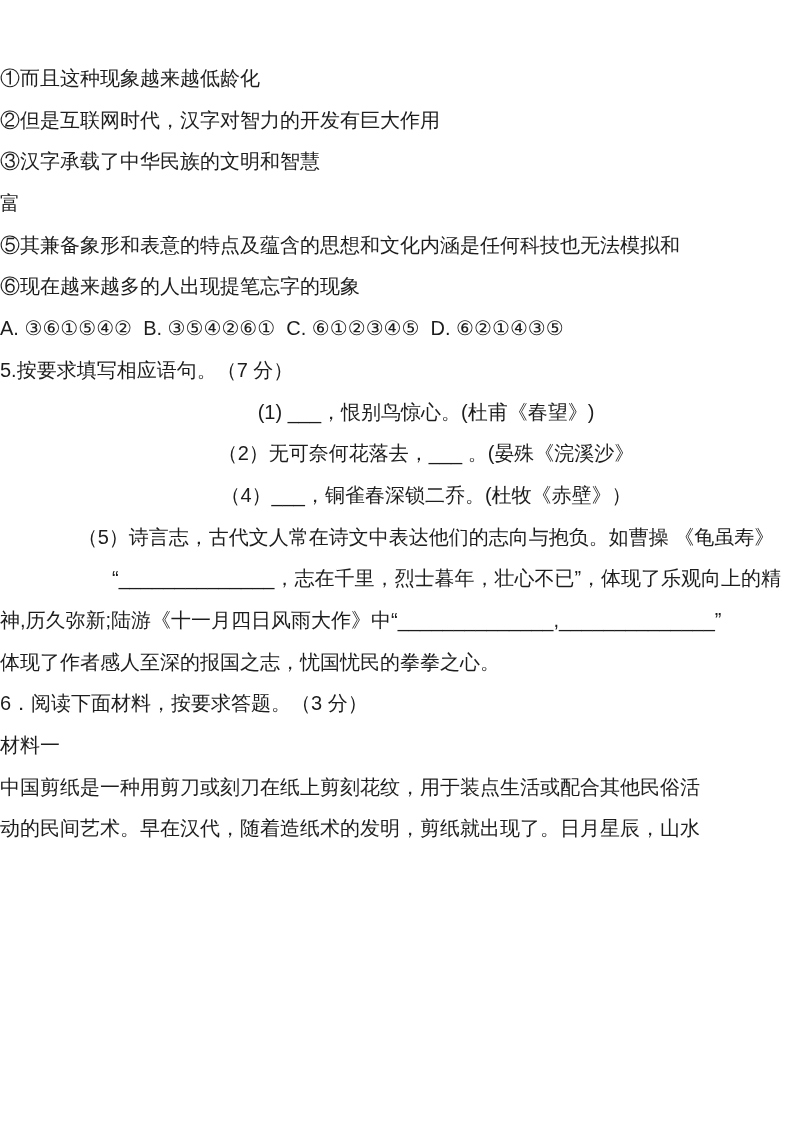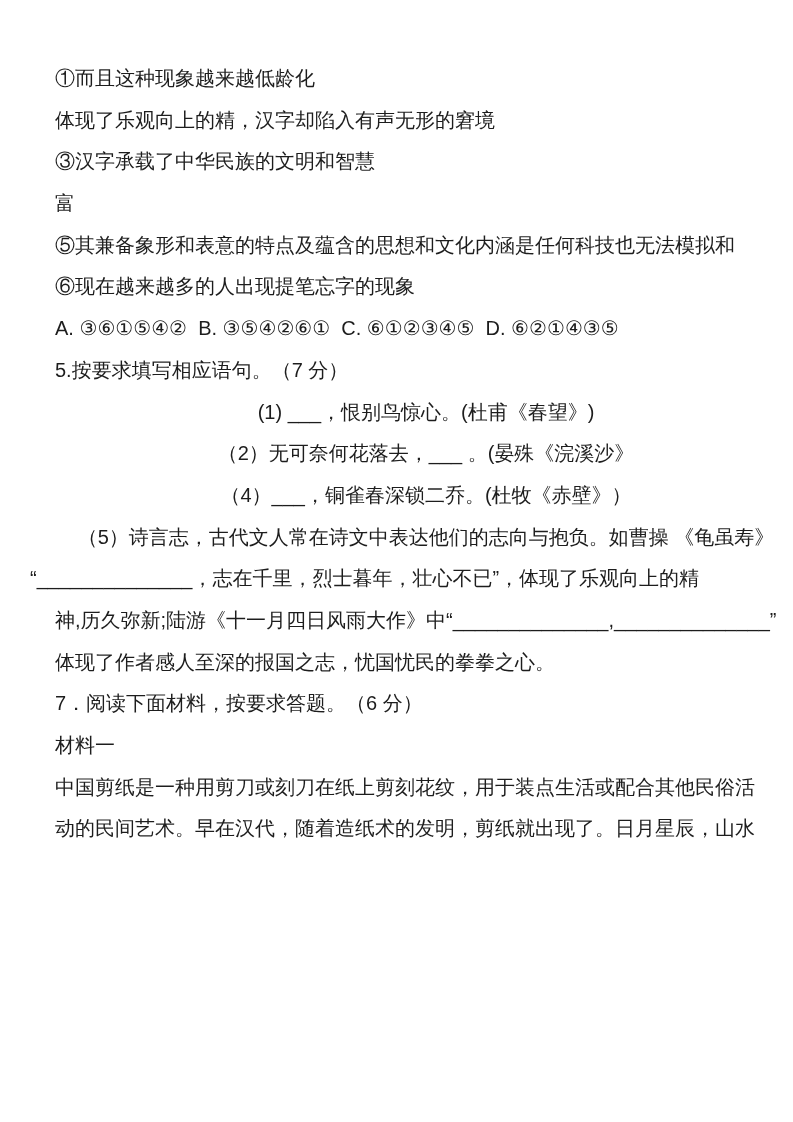--- a/index.html
+++ b/index.html
@@ -19,53 +19,53 @@
     background: #ffffff;
     box-sizing: border-box;
     padding-top: 58px;
   }
   .line {
     white-space: pre;
     font-size: 20px;
     line-height: 41.7px;
     height: 41.7px;
     color: #1d1d1d;
-    padding-left: 55px;
     letter-spacing: 0px;
     font-weight: 500;
   }
   .indent {
     padding-left: 59px;
     text-align: center;
   }
   .indent-quote {
-    padding-left: 30px;
+    padding-left: 88px;
+    margin-left: 24px;
   }
 </style>
 </head>
 <body>
 
 <div class="page">
 
   <div class="line">①而且这种现象越来越低龄化</div>
-  <div class="line">体现了乐观向上的精，汉字却陷入有声无形的窘境</div>
+  <div class="line">②但是互联网时代，汉字对智力的开发有巨大作用</div>
   <div class="line">③汉字承载了中华民族的文明和智慧</div>
   <div class="line">富</div>
   <div class="line">⑤其兼备象形和表意的特点及蕴含的思想和文化内涵是任何科技也无法模拟和</div>
   <div class="line">⑥现在越来越多的人出现提笔忘字的现象</div>
 
   <div class="line">A. ③⑥①⑤④②  B. ③⑤④②⑥①  C. ⑥①②③④⑤  D. ⑥②①④③⑤</div>
 
   <div class="line">5.按要求填写相应语句。（7 分）</div>
   <div class="line indent">(1) ___，恨别鸟惊心。(杜甫《春望》)</div>
   <div class="line indent">（2）无可奈何花落去，___ 。(晏殊《浣溪沙》</div>
   <div class="line indent">（4）___，铜雀春深锁二乔。(杜牧《赤壁》）</div>
   <div class="line indent">（5）诗言志，古代文人常在诗文中表达他们的志向与抱负。如曹操 《龟虽寿》</div>
   <div class="line indent-quote">“______________，志在千里，烈士暮年，壮心不已”，体现了乐观向上的精</div>
   <div class="line">神,历久弥新;陆游《十一月四日风雨大作》中“______________,______________”</div>
   <div class="line">体现了作者感人至深的报国之志，忧国忧民的拳拳之心。</div>
 
-  <div class="line">7．阅读下面材料，按要求答题。（6 分）</div>
+  <div class="line">6．阅读下面材料，按要求答题。（3 分）</div>
   <div class="line">材料一</div>
   <div class="line">中国剪纸是一种用剪刀或刻刀在纸上剪刻花纹，用于装点生活或配合其他民俗活</div>
   <div class="line">动的民间艺术。早在汉代，随着造纸术的发明，剪纸就出现了。日月星辰，山水</div>
 
 </div>
 
 </body></html>

